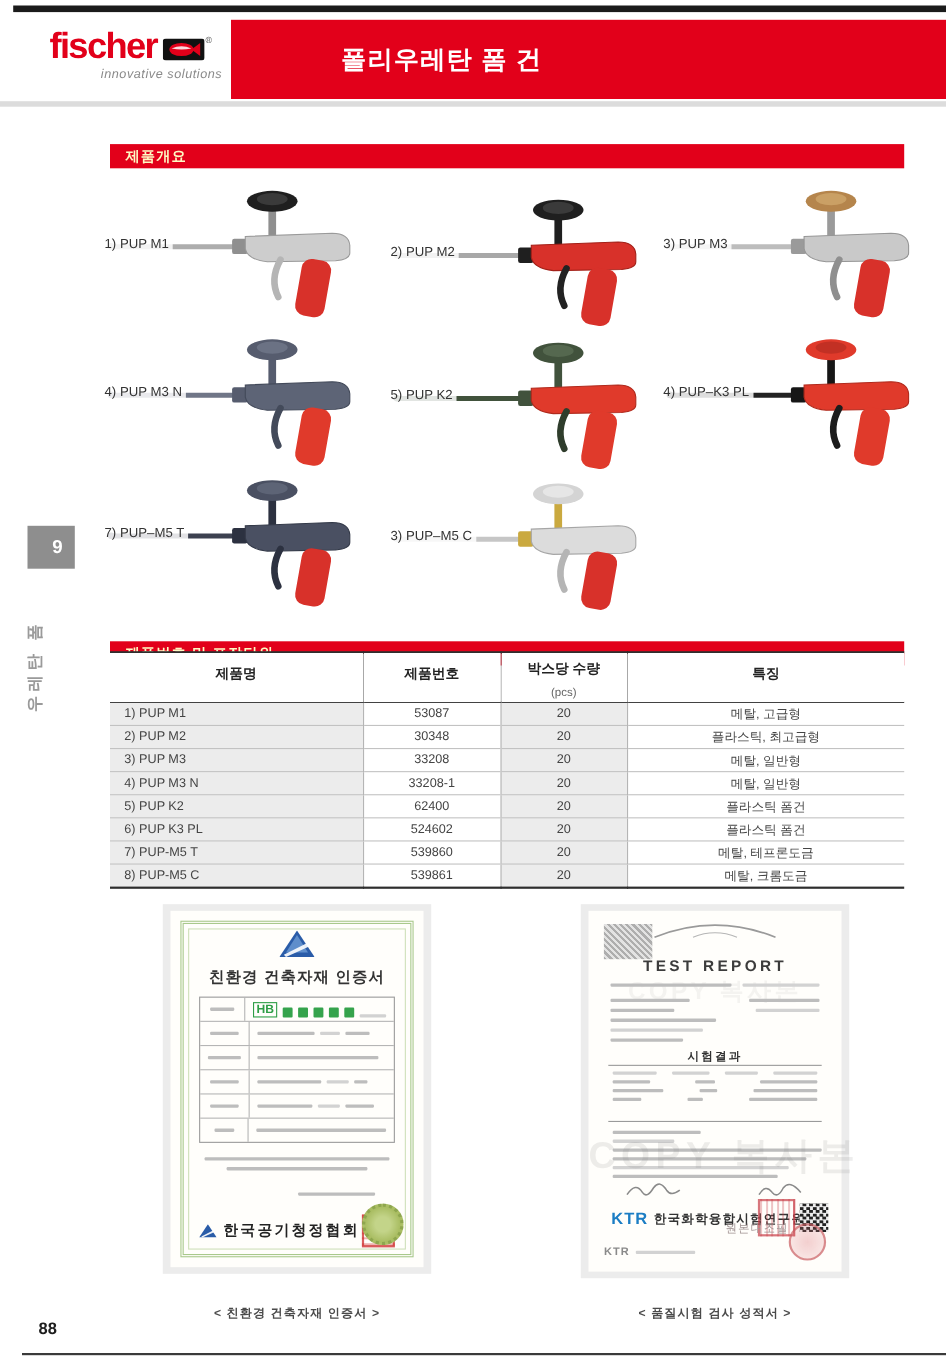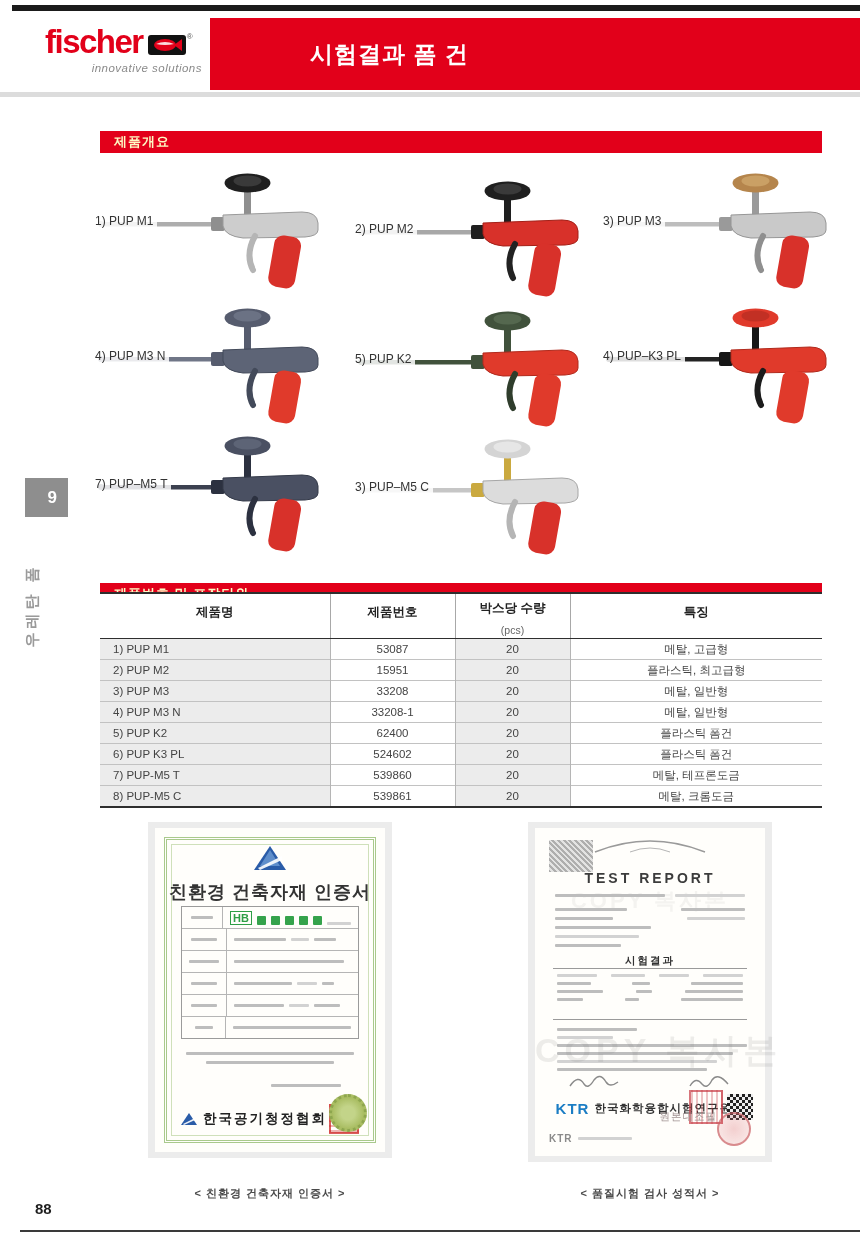--- a/index.html
+++ b/index.html
@@ -58,21 +58,21 @@
   .cert.left{left:148px;top:822px;width:244px;height:336px;}
   .cert.right{left:528px;top:822px;width:244px;height:340px;}
   .sheet{position:absolute;left:7px;right:7px;top:6px;bottom:6px;background:#fffefb;}
   .ornament{position:absolute;left:9px;right:9px;top:9px;bottom:9px;border:3px double #a9c98c;}
   .ornament-inner{position:absolute;left:4px;right:4px;top:4px;bottom:4px;border:1px solid #cfe0ba;}
 
   .bar{background:#bdbdbd;height:3px;border-radius:1px;}
   .bar.dim{background:#d2d2d2;}
 
   .eco-logo{position:absolute;left:0;right:0;top:18px;display:flex;justify-content:center;}
-  .eco-title{position:absolute;left:0;right:0;top:52px;text-align:center;font-size:18px;font-weight:bold;color:#333;letter-spacing:1px;}
+  .eco-title{position:absolute;left:0;right:0;top:52px;text-align:center;font-size:14px;font-weight:bold;color:#333;letter-spacing:1px;}
   .eco-table{position:absolute;left:26px;right:26px;top:78px;border:1px solid #9b9b9b;}
   .eco-row{display:flex;align-items:center;border-top:1px solid #b5b5b5;height:21px;}
   .eco-row:first-child{border-top:none;}
   .eco-row .lbl{width:44px;border-right:1px solid #b5b5b5;height:100%;display:flex;align-items:center;justify-content:center;}
   .eco-row .cnt{flex:1;display:flex;align-items:flex-end;gap:5px;padding:0 7px;}
   .hb-mark{color:#2e9e46;font-weight:bold;font-size:11px;border:1px solid #2e9e46;padding:0 2px;line-height:12px;}
   .hb-sq{width:9px;height:9px;background:#35a34c;border-radius:1px;}
   .eco-para{position:absolute;left:0;right:0;top:224px;display:flex;flex-direction:column;align-items:center;gap:6px;}
   .eco-date{position:absolute;right:44px;top:256px;width:70px;}
   .eco-org{position:absolute;left:0;right:0;top:276px;display:flex;align-items:center;justify-content:center;gap:6px;}
@@ -135,21 +135,21 @@
           <ellipse cx="17" cy="10" rx="11" ry="6" fill="#e2001a"></ellipse>
           <path d="M26 10 L34 4 L34 16 Z" fill="#e2001a"></path>
           <path d="M8 9 q9 -4 18 0 q-9 2 -18 0 Z" fill="#fff" opacity="0.85"></path>
         </svg>
       </span>
       <span class="reg-mark">®</span>
     </div>
     <div class="tagline">innovative solutions</div>
   </div>
   <div class="banner" style="background: rgb(226, 0, 26);">
-    <div class="banner-title">시험결과 폼 건</div>
+    <div class="banner-title">폴리우레탄 폼 건</div>
   </div>
   <div class="header-divider"></div>
 
   <div class="red-bar overview" style="background: rgb(226, 0, 26);">제품개요</div>
 
   <div class="product-cell" style="left:95px;top:162px;">
     <div class="gun-art"><svg viewBox="0 0 245 130" width="245" height="130">
     <circle cx="6" cy="62" r="3" fill="#adadad"></circle>
     <rect x="6" y="60" width="112" height="4.5" rx="2" fill="#adadad"></rect>
     <rect x="116" y="55" width="14" height="14" rx="2" fill="#8f8f8f"></rect>
@@ -310,21 +310,21 @@
     </thead>
     <tbody>
         <tr>
           <td>1) PUP M1</td>
           <td>53087</td>
           <td>20</td>
           <td>메탈, 고급형</td>
         </tr>
         <tr>
           <td>2) PUP M2</td>
-          <td>15951</td>
+          <td>30348</td>
           <td>20</td>
           <td>플라스틱, 최고급형</td>
         </tr>
         <tr>
           <td>3) PUP M3</td>
           <td>33208</td>
           <td>20</td>
           <td>메탈, 일반형</td>
         </tr>
         <tr>

